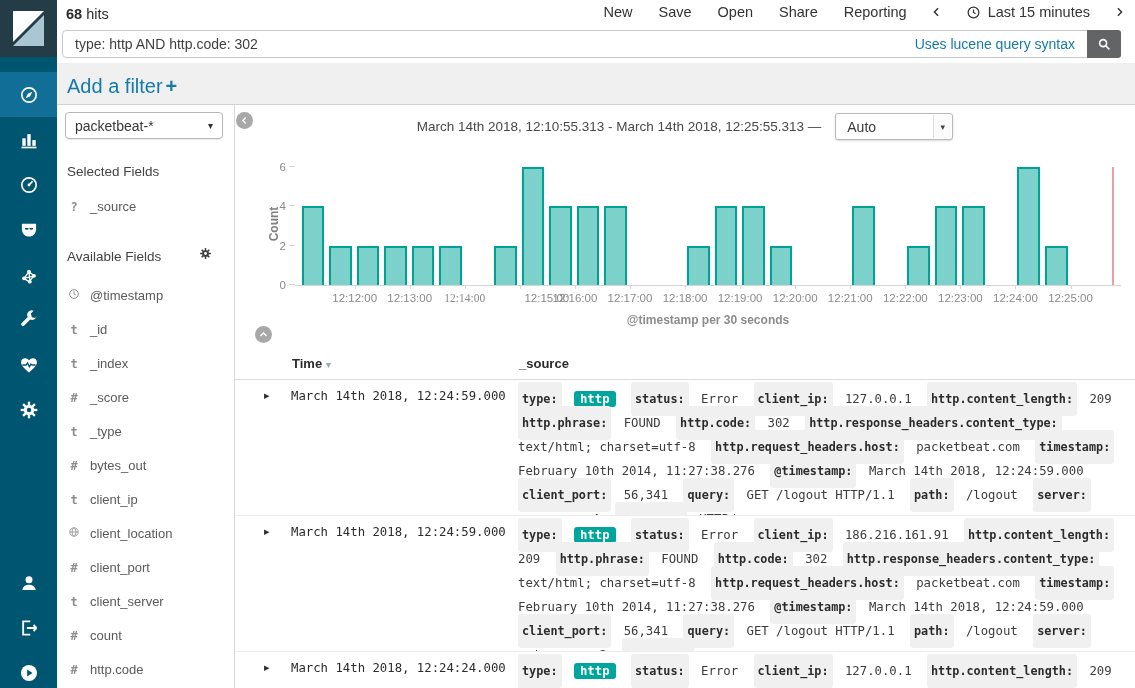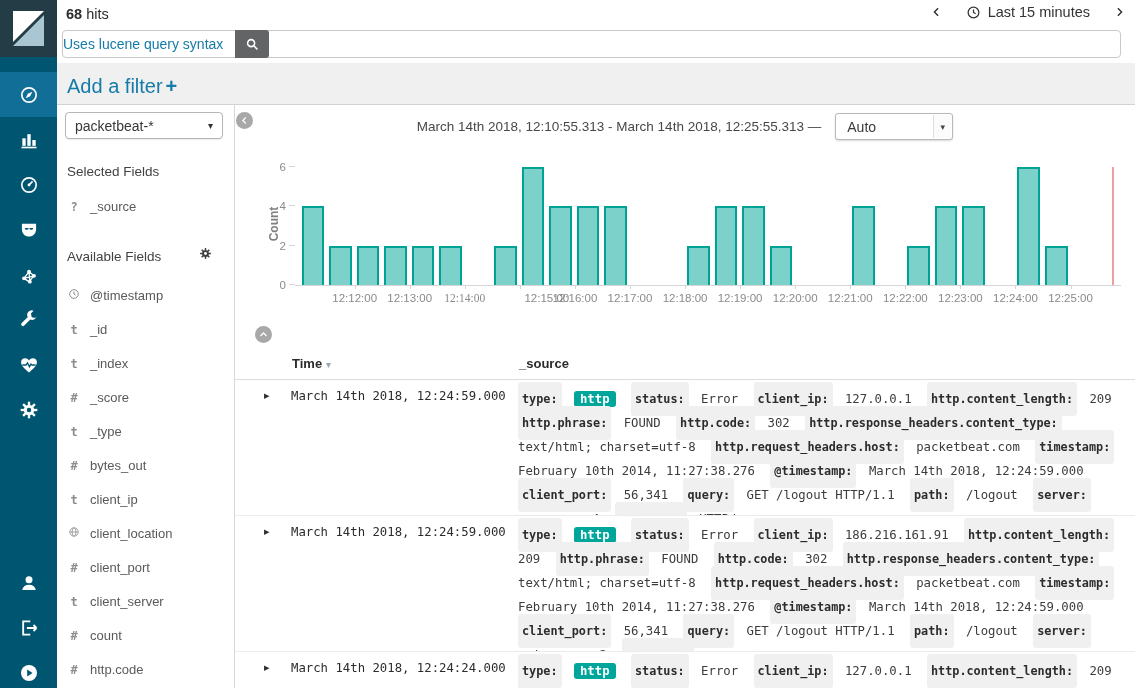--- a/index.html
+++ b/index.html
@@ -194,20 +194,27 @@
       </span>
     </div>
   </aside>
 
 <div class="hits">
   <b>68</b>
   <span>hits</span>
 </div>
 
 <div class="top-menu">
+  <div id="menu-items">
+      <span class="menu-item">New</span>
+      <span class="menu-item">Save</span>
+      <span class="menu-item">Open</span>
+      <span class="menu-item">Share</span>
+      <span class="menu-item">Reporting</span>
+    </div>
   <div class="tp-btn">
     <span class="icn">
         <svg viewBox="0 0 24 24" fill="none" stroke="currentColor" stroke-width="3.2">
           <path d="M15.5 4l-8 8 8 8"></path>
         </svg>
       </span>
   </div>
   <div class="timepicker">
     <span class="icn">
         <svg viewBox="0 0 24 24" fill="none" stroke="currentColor" stroke-width="2">
@@ -220,20 +227,21 @@
   <div class="tp-btn">
     <span class="icn">
         <svg viewBox="0 0 24 24" fill="none" stroke="currentColor" stroke-width="3.2">
           <path d="M8.5 4l8 8-8 8"></path>
         </svg>
       </span>
   </div>
 </div>
 
 <div class="searchrow">
+  <input class="query" type="text" value="type: http AND http.code: 302" style="">
   <span class="lucene">Uses lucene query syntax</span>
   <div class="search-btn">
     <span class="icn">
         <svg viewBox="0 0 24 24" fill="none" stroke="currentColor" stroke-width="2.6">
           <circle cx="10.5" cy="10.5" r="6"></circle>
           <path d="M15 15l6.2 6.2"></path>
         </svg>
       </span>
   </div>
 </div>
@@ -397,20 +405,21 @@
       <div class="bar" style="left: calc(53.8889% + 2px); width: calc(3.33333% - 5px); height: 78.6667px; background: rgb(124, 209, 203); border-color: rgb(0, 162, 150);"></div>
       <div class="bar" style="left: calc(57.2222% + 2px); width: calc(3.33333% - 5px); height: 39.3333px; background: rgb(124, 209, 203); border-color: rgb(0, 162, 150);"></div>
       <div class="bar" style="left: calc(67.2222% + 2px); width: calc(3.33333% - 5px); height: 78.6667px; background: rgb(124, 209, 203); border-color: rgb(0, 162, 150);"></div>
       <div class="bar" style="left: calc(73.8889% + 2px); width: calc(3.33333% - 5px); height: 39.3333px; background: rgb(124, 209, 203); border-color: rgb(0, 162, 150);"></div>
       <div class="bar" style="left: calc(77.2222% + 2px); width: calc(3.33333% - 5px); height: 78.6667px; background: rgb(124, 209, 203); border-color: rgb(0, 162, 150);"></div>
       <div class="bar" style="left: calc(80.5556% + 2px); width: calc(3.33333% - 5px); height: 78.6667px; background: rgb(124, 209, 203); border-color: rgb(0, 162, 150);"></div>
       <div class="bar" style="left: calc(87.2222% + 2px); width: calc(3.33333% - 5px); height: 118px; background: rgb(124, 209, 203); border-color: rgb(0, 162, 150);"></div>
       <div class="bar" style="left: calc(90.5556% + 2px); width: calc(3.33333% - 5px); height: 39.3333px; background: rgb(124, 209, 203); border-color: rgb(0, 162, 150);"></div>
       <div class="now-line" style="background: rgb(234, 160, 160);"></div>
     </div>
+  <div class="chart-title">@timestamp per 30 seconds</div>
 
   <div class="collapse-btn" id="collapse-chart">
     <span class="icn">
         <svg viewBox="0 0 24 24" fill="none" stroke="currentColor" stroke-width="3.4">
           <path d="M4 16l8-8 8 8"></path>
         </svg>
       </span>
   </div>
 
   <div class="thead">

